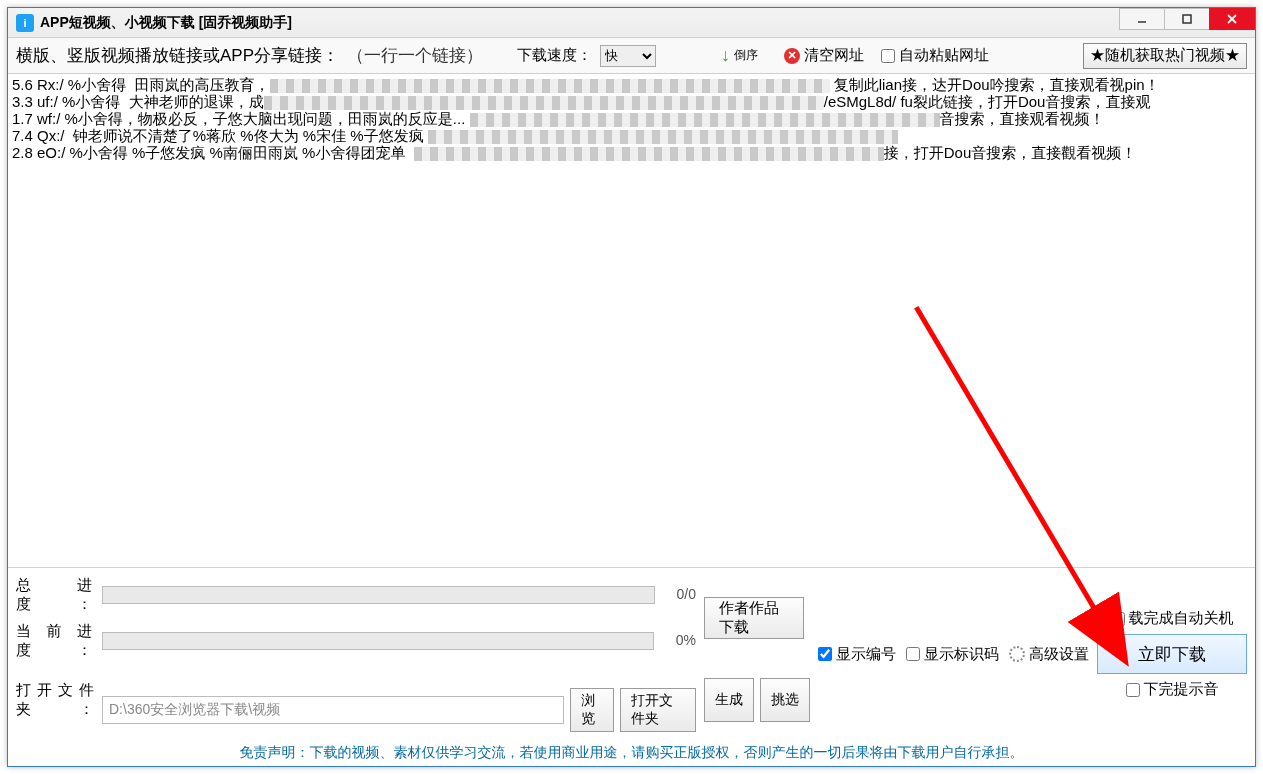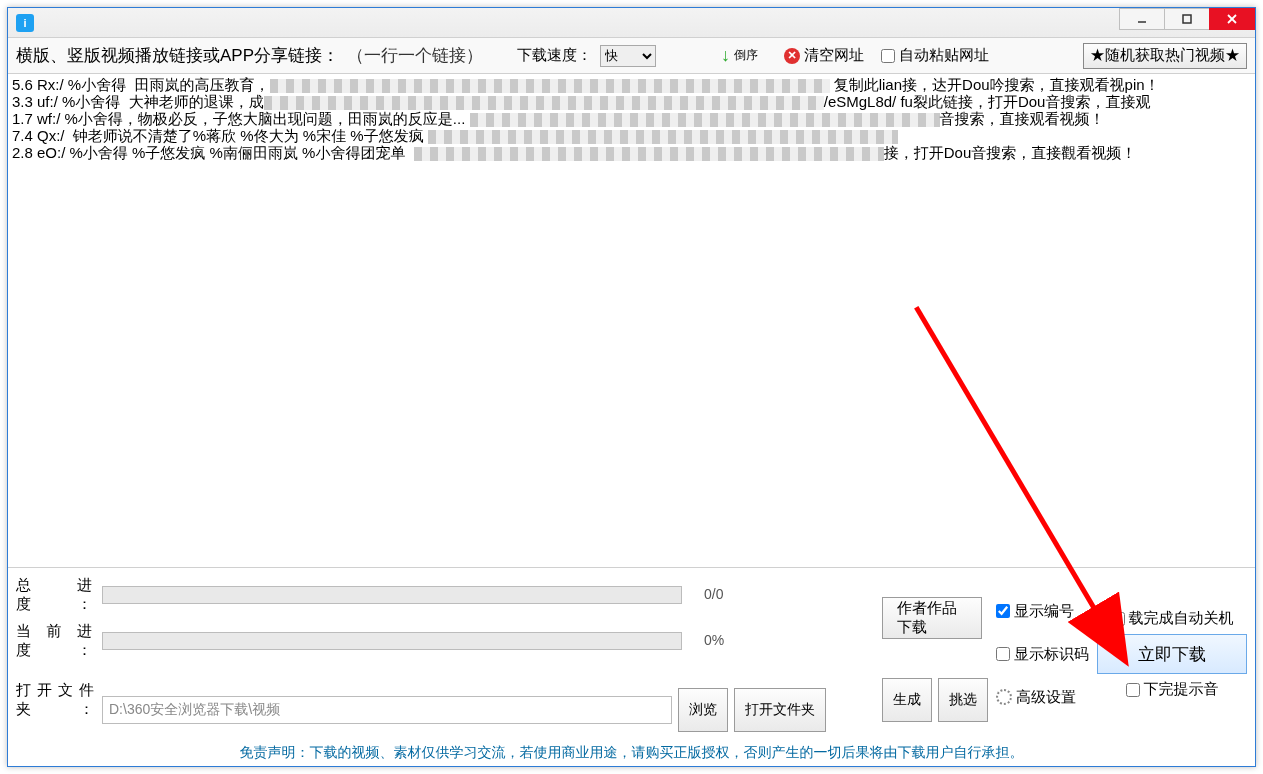--- a/index.html
+++ b/index.html
@@ -102,33 +102,34 @@
     background:linear-gradient(#f0f7ff,#d8eaff); font-size:17px;
   }
   .path-input {
     height:28px; border:1px solid #bcbcbc; padding:0 6px; font-size:14px; color:#888;
     width:100%; max-width:570px;
   }
   .adv { display:flex; align-items:center; gap:4px; font-size:15px;}
   .gear { width:16px; height:16px; border:2px dotted #888; border-radius:50%; display:inline-block;}
   .disclaimer { grid-column:1 / -1; text-align:center; font-size:14px; color:#0369a1; padding-top:4px;}
 
-  .col-right { display:flex; flex-direction:column; gap:24px; align-items:flex-start;}
+  .col-right { display:flex; flex-direction:row; gap:10px; align-items:flex-start;}
   .col-rightmost { display:flex; flex-direction:column; gap:6px; align-items:center;}
 
   
   .arrow-overlay { position:absolute; left:0; top:0; width:100%; height:100%; pointer-events:none; }
 </style>
 </head>
 <body>
 
 <div class="window">
 
   <div class="titlebar">
     <span class="app-icon">i</span>
+    <span>APP短视频、小视频下载 [固乔视频助手]</span>
     <div class="win-controls">
       <div class="win-btn">
         <svg viewBox="0 0 12 12">
             <line x1="2" y1="9" x2="10" y2="9" stroke="#333" stroke-width="1.5"></line>
           </svg>
       </div>
       <div class="win-btn">
         <svg viewBox="0 0 12 12">
             <rect x="2" y="2" width="8" height="8" fill="none" stroke="#333" stroke-width="1.5"></rect>
           </svg>

